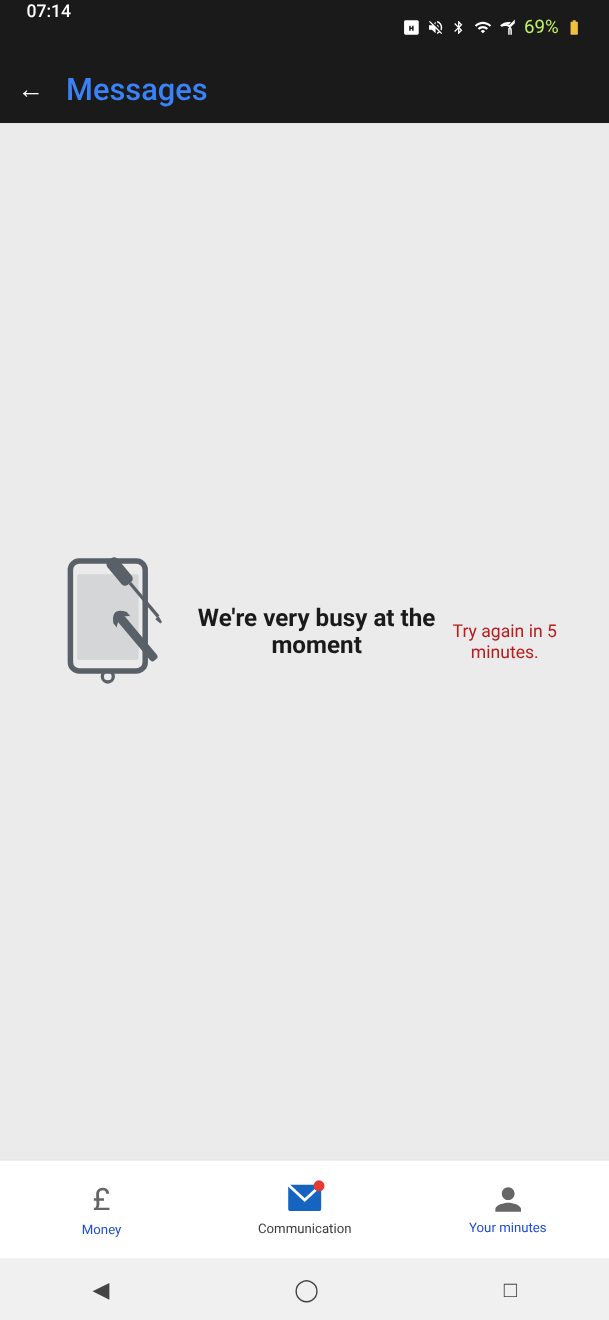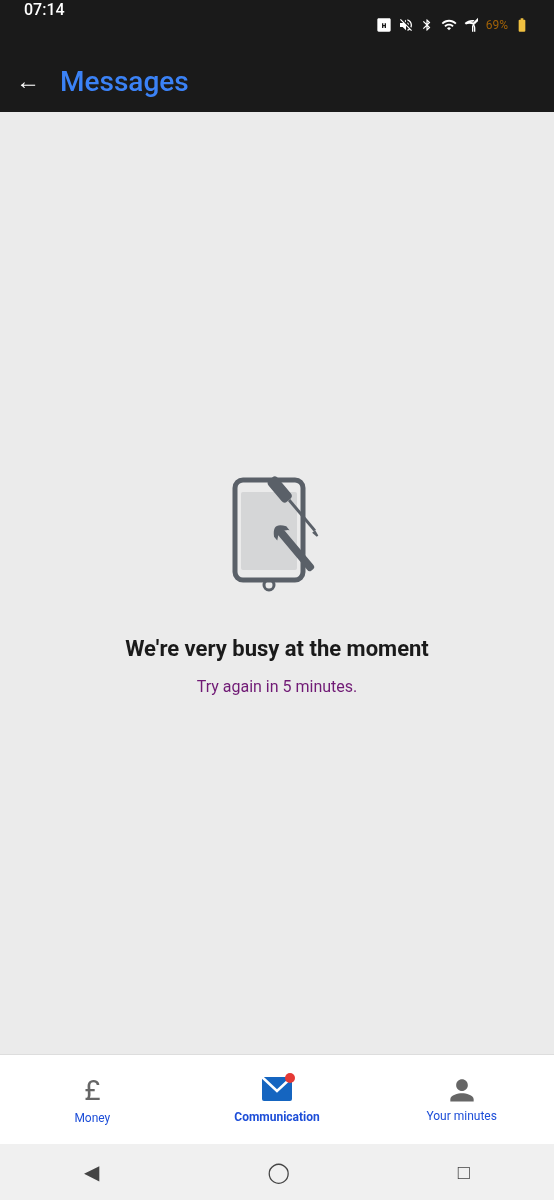--- a/index.html
+++ b/index.html
@@ -27,22 +27,22 @@
       color: #ffffff;
       font-size: 16px;
       font-weight: 500;
     }
     .status-icons {
       display: flex;
       align-items: center;
       gap: 6px;
     }
     .battery-text {
-      color: #a16207;
-      font-size: 12px;
+      color: #bef264;
+      font-size: 17px;
     }
 
     
     .app-bar {
       background: #1a1a1a;
       height: 62px;
       display: flex;
       align-items: center;
       padding: 0 16px;
       gap: 20px;
@@ -57,43 +57,43 @@
       color: #3b82f6;
       font-size: 28px;
       font-weight: 500;
     }
 
     
     .main-content {
       flex: 1;
       background: #ebebeb;
       display: flex;
-      flex-direction: column;
+      flex-direction: row;
       align-items: center;
       justify-content: center;
       padding: 36px;
     }
 
     
     .illustration {
       margin-bottom: 32px;
     }
 
     .busy-title {
       font-size: 22px;
       font-weight: 700;
       color: #1a1a1a;
       text-align: center;
       margin-bottom: 16px;
     }
 
     .busy-subtitle {
       font-size: 16px;
-      color: #701a75;
-      text-align: left;
+      color: #b91c1c;
+      text-align: center;
     }
 
     
     .bottom-nav {
       background: #ffffff;
       height: 90px;
       display: flex;
       align-items: center;
       justify-content: space-around;
       border-top: 1px solid #dddddd;
@@ -110,22 +110,22 @@
     }
     .nav-item-icon {
       font-size: 26px;
       color: #666666;
     }
     .nav-item-label {
       font-size: 12px;
       color: #1d4ed8;
     }
     .nav-item-label.active {
-      color: #1d4ed8;
-      font-weight: 700;
+      color: #404040;
+      font-weight: 400;
     }
     .nav-badge {
       position: absolute;
       top: -2px;
       left: calc(50% + 8px);
       width: 9px;
       height: 9px;
       background: #e53935;
       border-radius: 50%;
     }

